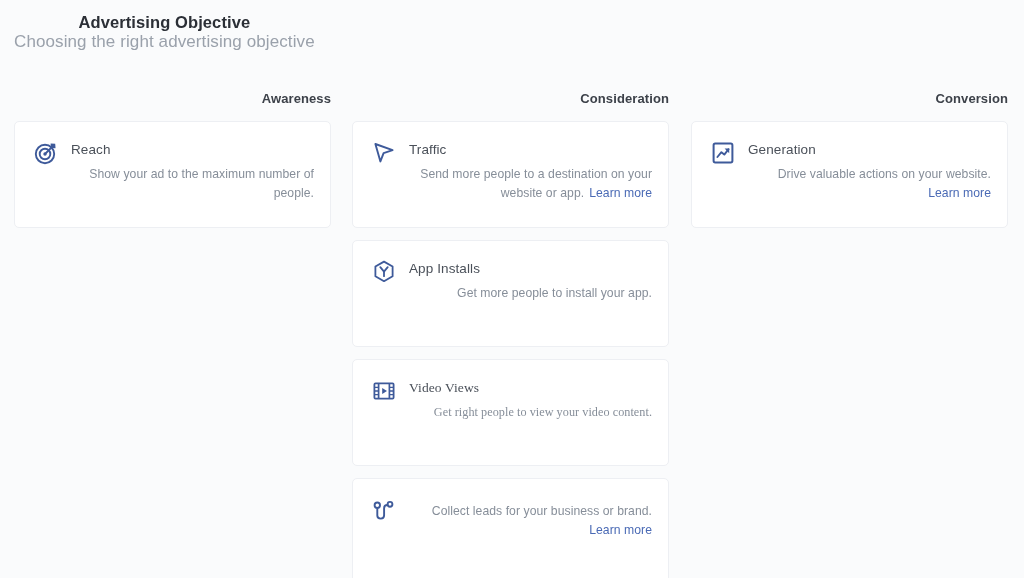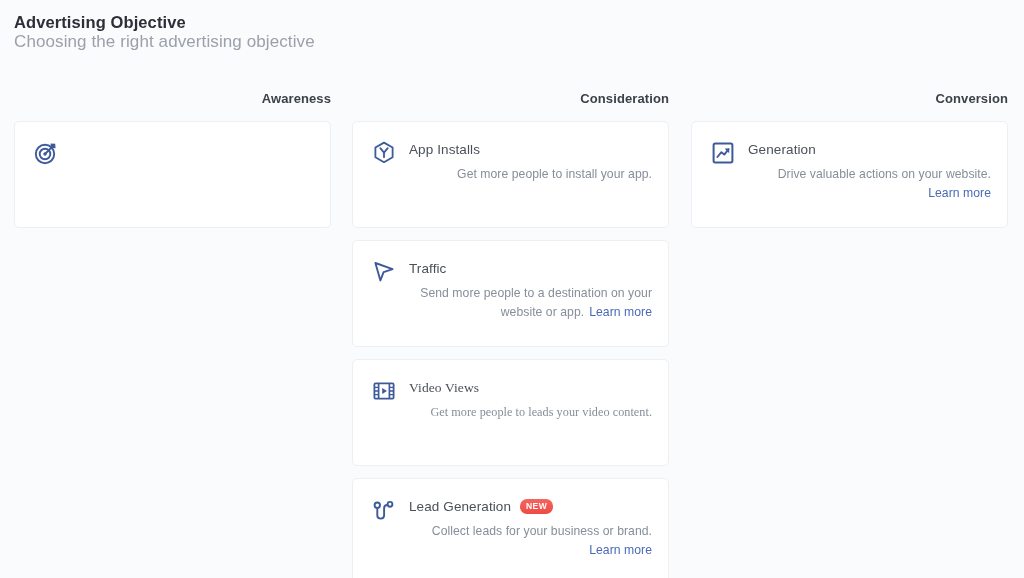--- a/index.html
+++ b/index.html
@@ -15,20 +15,21 @@
     -webkit-font-smoothing: antialiased;
     overflow: hidden;
     position: relative;
   }
 
   
   .page-header {
     position: absolute;
     left: 14px;
     top: 12px;
+    text-align: center;
   }
   .page-title {
     font-size: 16.5px;
     font-weight: bold;
     color: #2b2f36;
     line-height: 20px;
     letter-spacing: 0.1px;
     margin: 0;
   }
   .page-subtitle {
@@ -157,60 +158,68 @@
       <div class="card-row">
         <span class="card-icon">
           <svg viewBox="0 0 26 26" width="26" height="26" fill="none" xmlns="http://www.w3.org/2000/svg">
             <circle cx="12" cy="14" r="9.2" stroke="#3e5a9a" stroke-width="1.9"></circle>
             <circle cx="12" cy="14" r="5.3" stroke="#3e5a9a" stroke-width="1.9"></circle>
             <circle cx="12" cy="14" r="1.7" fill="#3e5a9a"></circle>
             <path d="M12 14 L20.4 5.6" stroke="#3e5a9a" stroke-width="1.9" stroke-linecap="round"></path>
             <path d="M17.6 3.4 L17.9 7.9 L22.5 8.2 L22.2 3.7 Z" fill="#3e5a9a"></path>
           </svg>
         </span>
+        <div class="card-body">
+          <div class="card-title-row">
+            <span class="card-title">Reach</span>
+          </div>
+          <div class="card-desc">
+            <span>Show your ad to the maximum number of people.</span>
+          </div>
+        </div>
       </div>
     </div>
   </div>
 
   <div class="column column-consideration">
     <div class="column-heading">Consideration</div>
+
+    <div class="card card-traffic">
+      <div class="card-row">
+        <span class="card-icon">
+          <svg viewBox="0 0 26 26" width="26" height="26" fill="none" xmlns="http://www.w3.org/2000/svg">
+            <path d="M4.4 4.0 L21.6 10.2 L12.6 13.1 L9.4 21.4 Z" stroke="#3e5a9a" stroke-width="1.9" stroke-linejoin="round" fill="none"></path>
+          </svg>
+        </span>
+        <div class="card-body">
+          <div class="card-title-row">
+            <span class="card-title">Traffic</span>
+          </div>
+          <div class="card-desc">
+            <span>Send more people to a destination on your website or app.</span><span class="desc-spacer"></span><a class="learn-more" href="#">Learn more</a>
+          </div>
+        </div>
+      </div>
+    </div>
 
     <div class="card card-appinstalls">
       <div class="card-row">
         <span class="card-icon">
           <svg viewBox="0 0 26 26" width="26" height="26" fill="none" xmlns="http://www.w3.org/2000/svg">
             <path d="M13 2.6 L21.6 7.5 L21.6 17.3 L13 22.2 L4.4 17.3 L4.4 7.5 Z" stroke="#3e5a9a" stroke-width="1.8" stroke-linejoin="round"></path>
             <path d="M13 12.6 L13 17.2" stroke="#3e5a9a" stroke-width="1.8" stroke-linecap="round"></path>
             <path d="M9.3 8.2 L13 12.6 L16.7 8.2" stroke="#3e5a9a" stroke-width="1.8" stroke-linecap="round" stroke-linejoin="round"></path>
           </svg>
         </span>
         <div class="card-body">
           <div class="card-title-row">
             <span class="card-title">App Installs</span>
           </div>
           <div class="card-desc">
             <span>Get more people to install your app.</span>
-          </div>
-        </div>
-      </div>
-    </div>
-
-    <div class="card card-traffic">
-      <div class="card-row">
-        <span class="card-icon">
-          <svg viewBox="0 0 26 26" width="26" height="26" fill="none" xmlns="http://www.w3.org/2000/svg">
-            <path d="M4.4 4.0 L21.6 10.2 L12.6 13.1 L9.4 21.4 Z" stroke="#3e5a9a" stroke-width="1.9" stroke-linejoin="round" fill="none"></path>
-          </svg>
-        </span>
-        <div class="card-body">
-          <div class="card-title-row">
-            <span class="card-title">Traffic</span>
-          </div>
-          <div class="card-desc">
-            <span>Send more people to a destination on your website or app.</span><span class="desc-spacer"></span><a class="learn-more" href="#">Learn more</a>
           </div>
         </div>
       </div>
     </div>
 
     <div class="card card-videoviews">
       <div class="card-row">
         <span class="card-icon">
           <svg viewBox="0 0 26 26" width="26" height="26" fill="none" xmlns="http://www.w3.org/2000/svg">
             <rect x="3.4" y="5.4" width="19.2" height="15.2" rx="1.1" stroke="#3e5a9a" stroke-width="1.8"></rect>
@@ -218,40 +227,36 @@
             <path d="M3.4 9.3 L7.6 9.3 M3.4 13.0 L7.6 13.0 M3.4 16.7 L7.6 16.7" stroke="#3e5a9a" stroke-width="1.3"></path>
             <path d="M18.4 9.3 L22.6 9.3 M18.4 13.0 L22.6 13.0 M18.4 16.7 L22.6 16.7" stroke="#3e5a9a" stroke-width="1.3"></path>
             <path d="M11.2 9.9 L16.0 13.0 L11.2 16.1 Z" fill="#3e5a9a"></path>
           </svg>
         </span>
         <div class="card-body">
           <div class="card-title-row">
             <span class="card-title">Video Views</span>
           </div>
           <div class="card-desc">
-            <span>Get more people to leads your video content.</span>
+            <span>Get right people to view your video content.</span>
           </div>
         </div>
       </div>
     </div>
 
     <div class="card card-leadgen">
       <div class="card-row">
         <span class="card-icon">
           <svg viewBox="0 0 26 26" width="26" height="26" fill="none" xmlns="http://www.w3.org/2000/svg">
             <circle cx="6.3" cy="8.2" r="2.7" stroke="#3e5a9a" stroke-width="1.9"></circle>
             <circle cx="19.0" cy="7.3" r="2.4" stroke="#3e5a9a" stroke-width="1.9"></circle>
             <path d="M6.3 11.0 L6.3 18.5 Q6.3 21.6 9.8 21.6 Q13.1 21.6 13.1 18.3 L13.1 11.2 Q13.1 8.0 16.4 8.0" stroke="#3e5a9a" stroke-width="1.9" stroke-linecap="round" fill="none"></path>
           </svg>
         </span>
         <div class="card-body">
-          <div class="card-title-row">
-            <span class="card-title">Lead Generation</span>
-            <span class="new-badge">NEW</span>
-          </div>
           <div class="card-desc">
             <span>Collect leads for your business or brand.</span><br>
             <a class="learn-more" href="#">Learn more</a>
           </div>
         </div>
       </div>
     </div>
   </div>
 
   <div class="column column-conversion">

